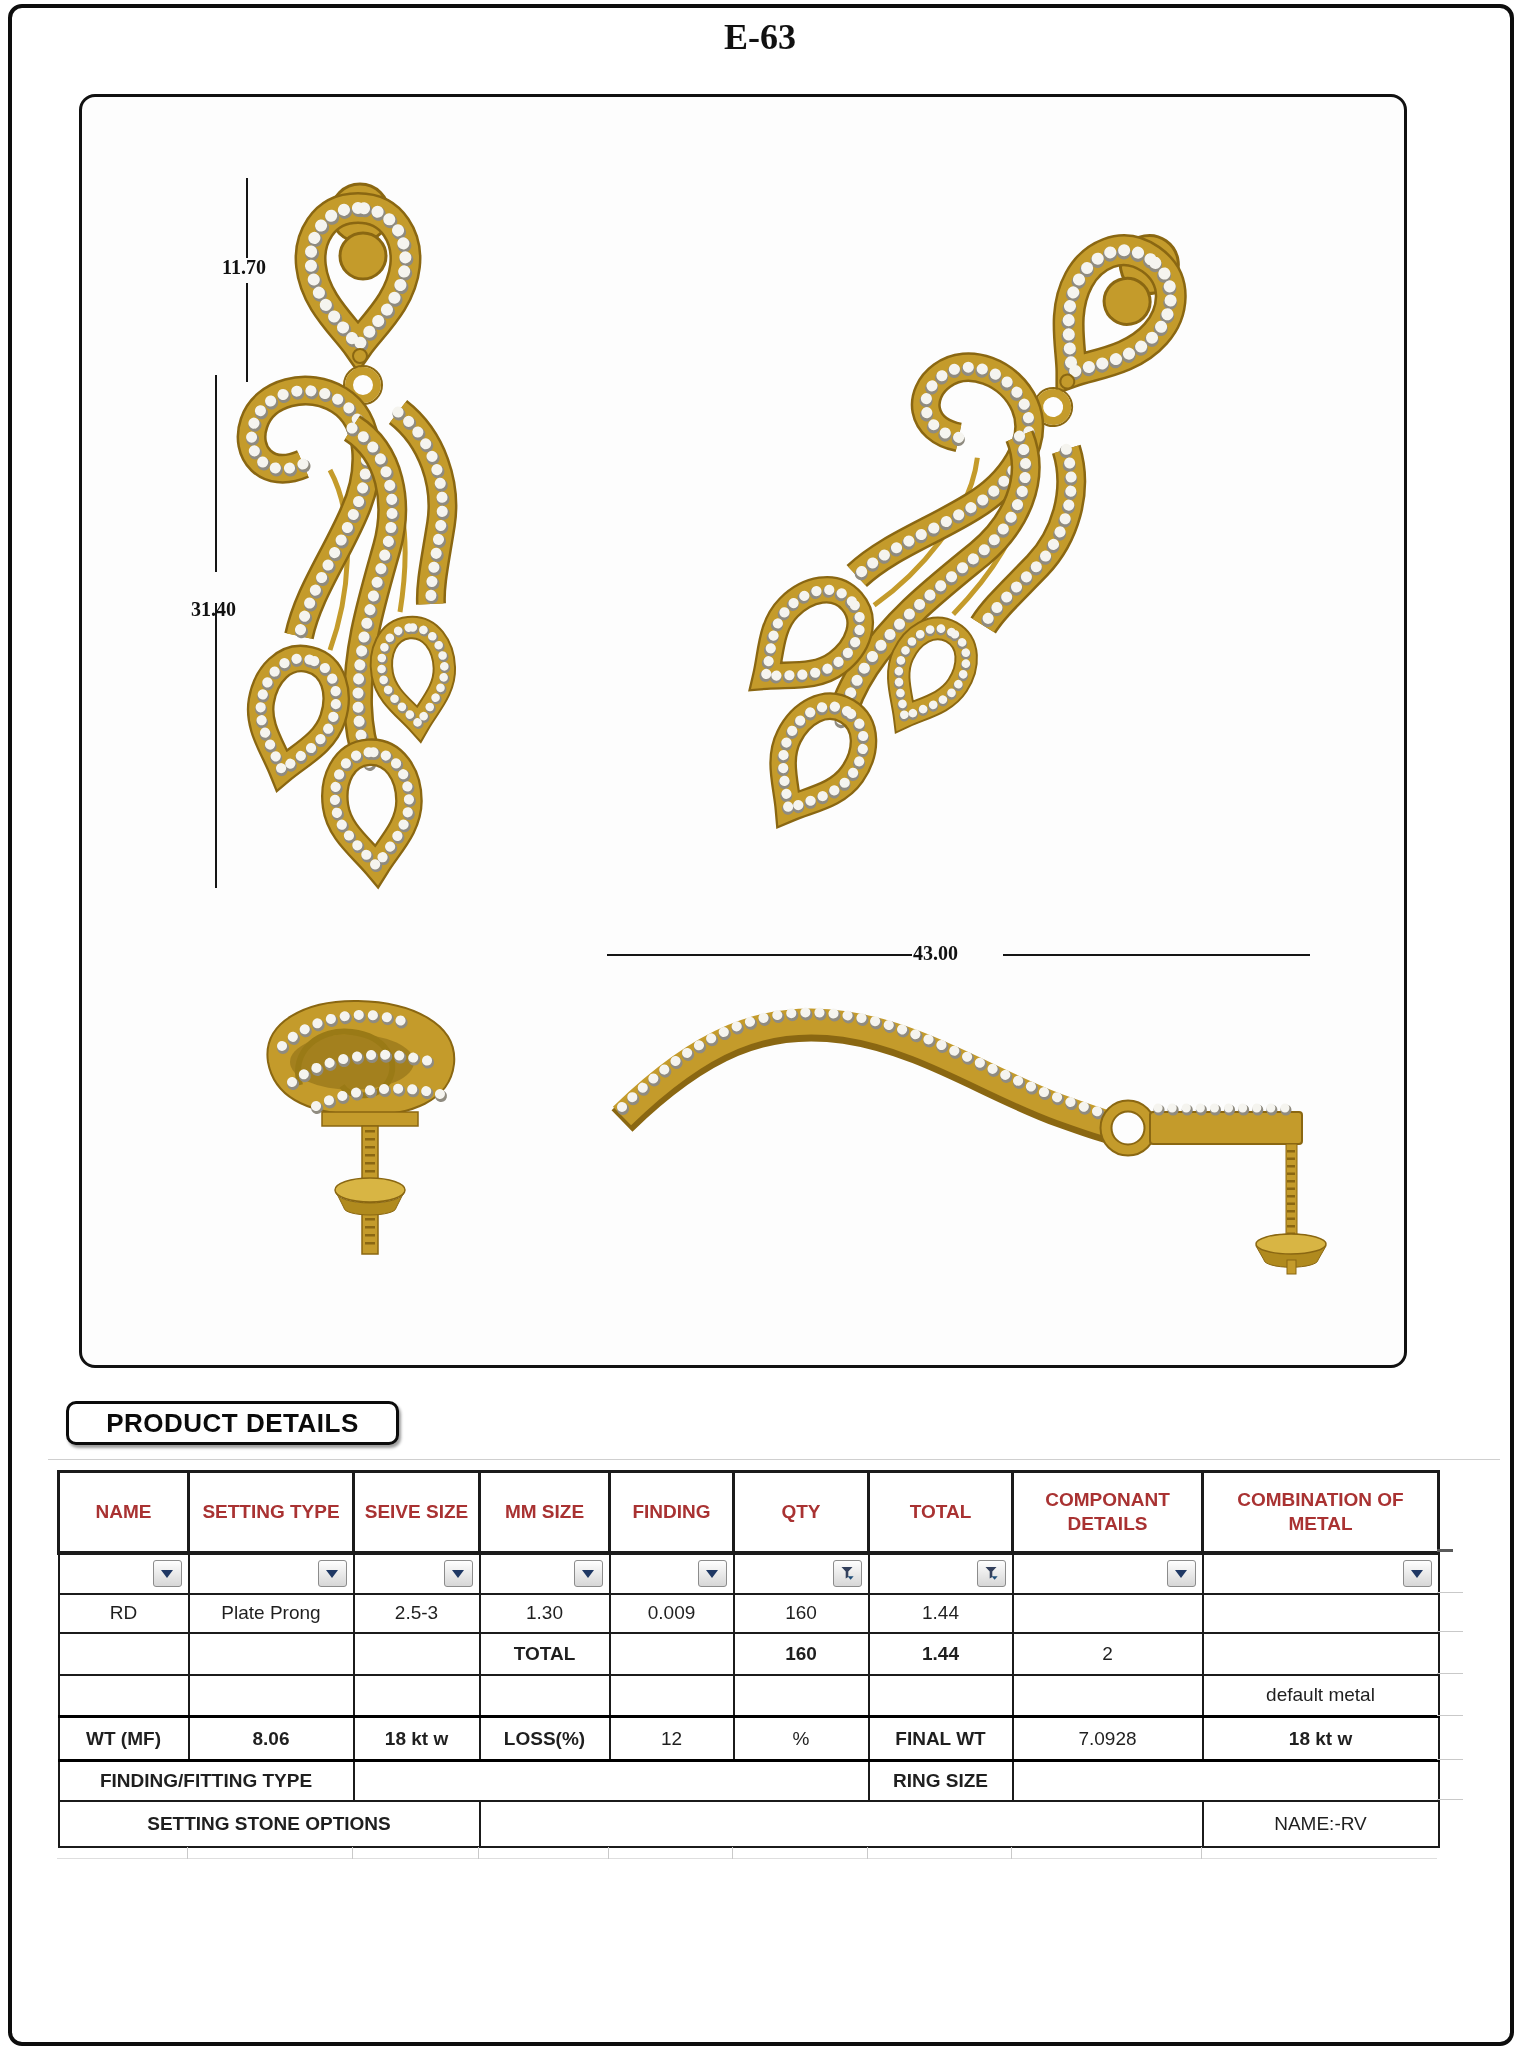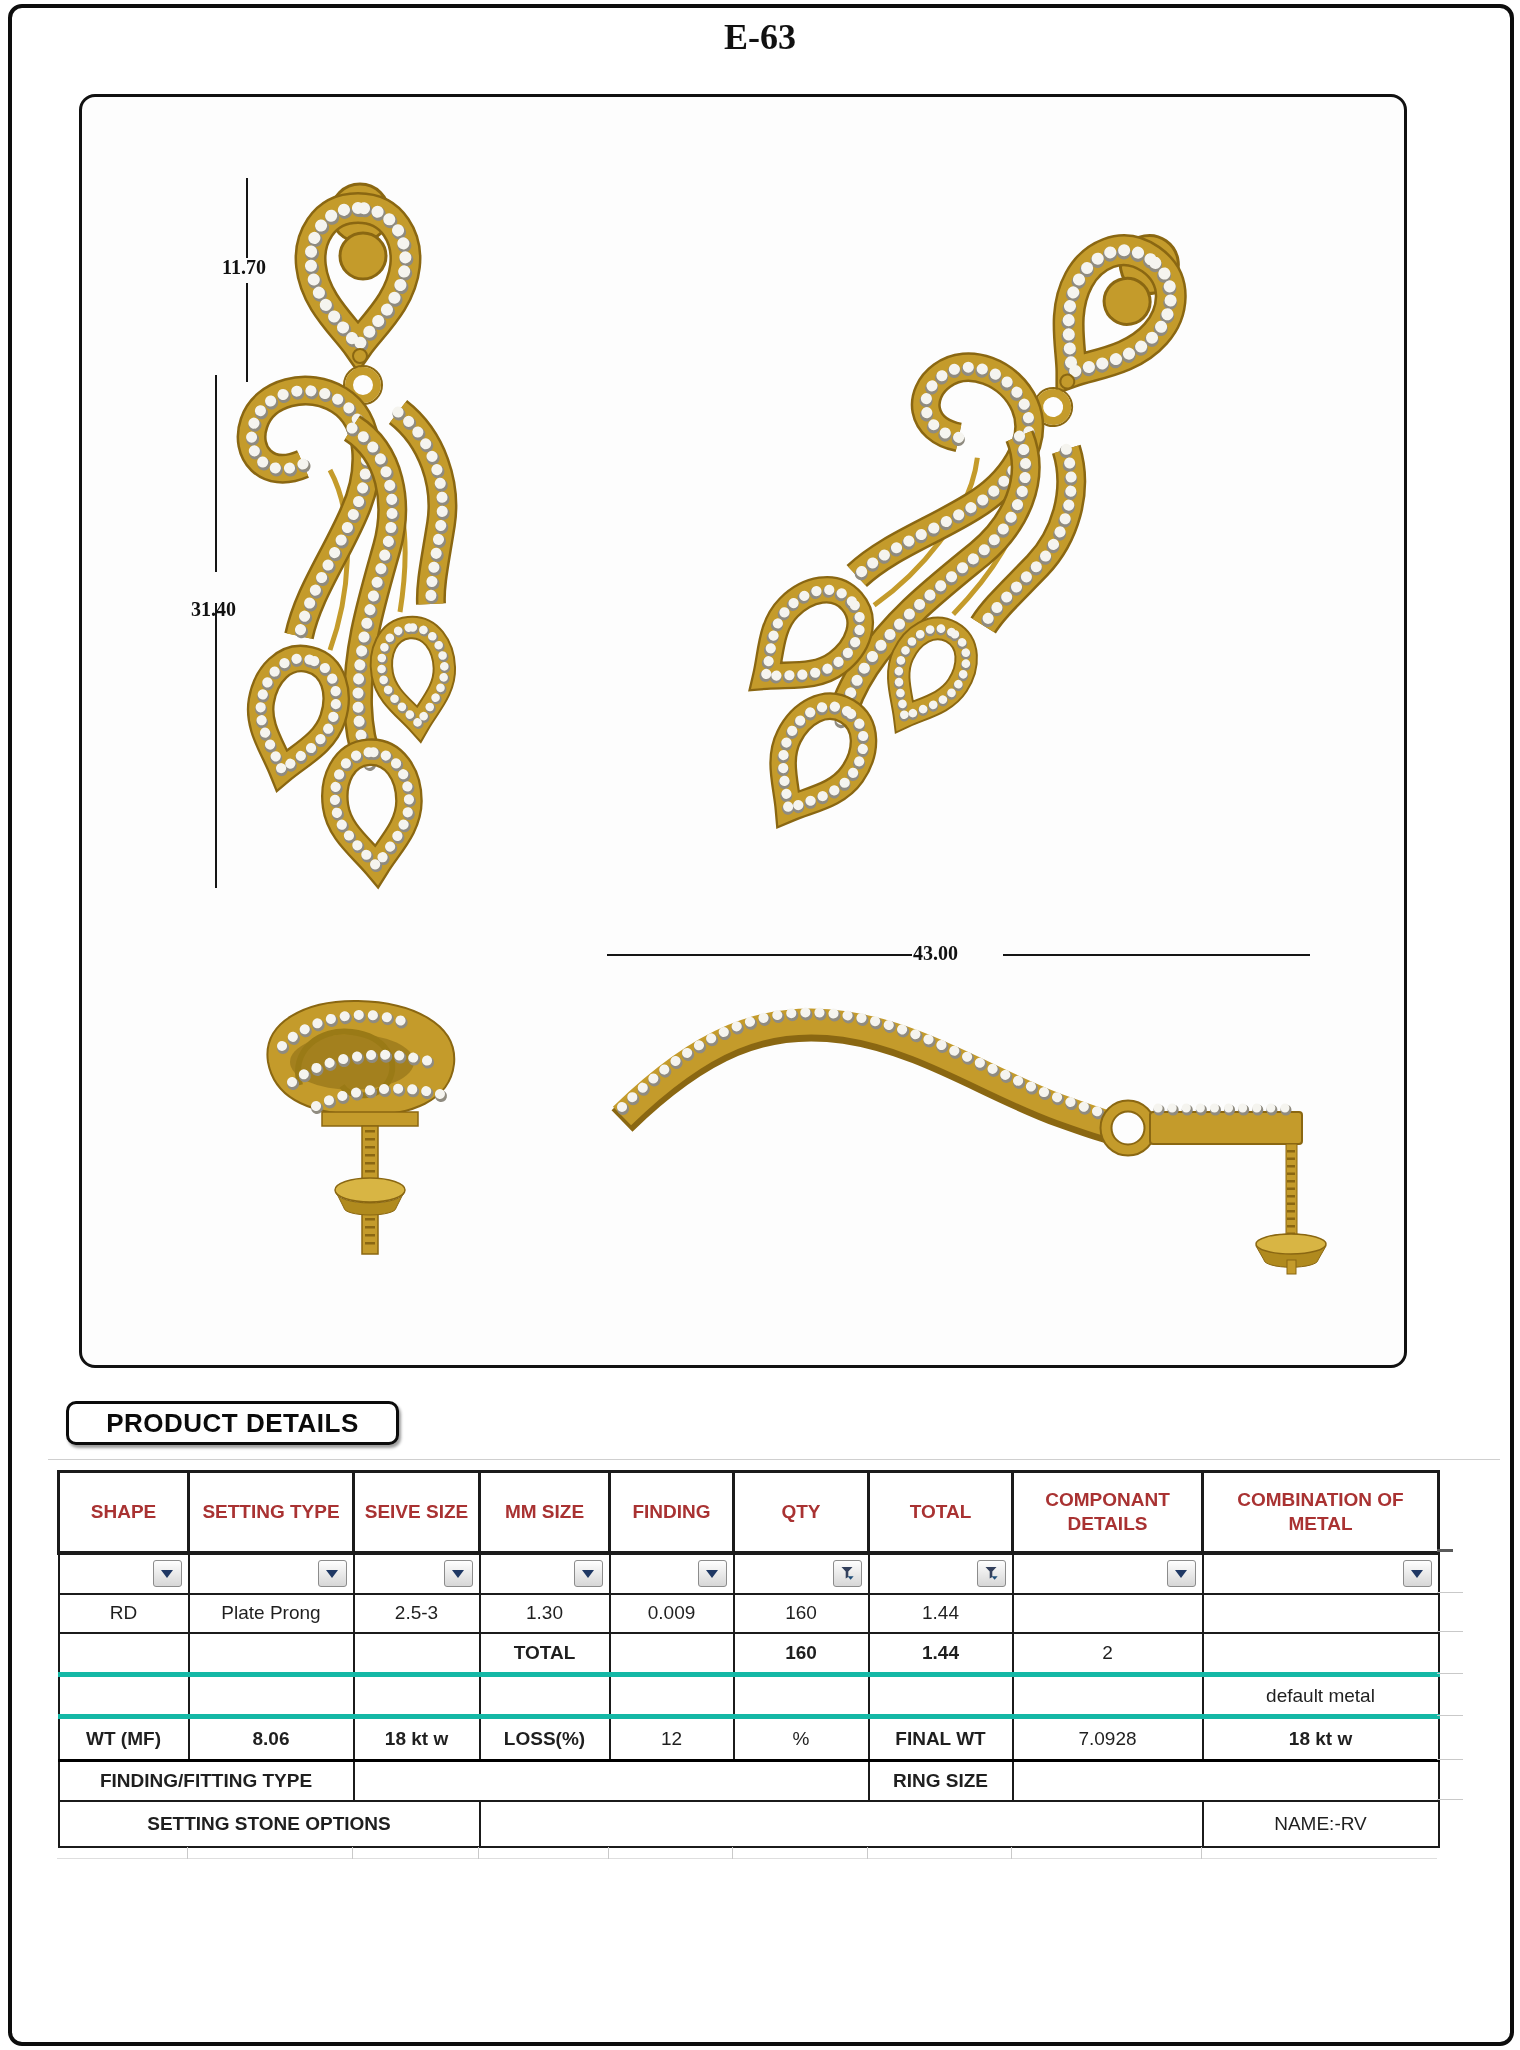--- a/index.html
+++ b/index.html
@@ -30,21 +30,21 @@
         font-weight:bold;font-size:26px;letter-spacing:.5px;color:#0b0b0b;background:#fff;}
   
   table.spec{position:absolute;left:57px;top:1470px;width:1380px;border-collapse:collapse;
         table-layout:fixed;background:#fff;}
   table.spec th,table.spec td{border:2px solid #1b1b1b;padding:0 4px;overflow:hidden;}
   table.spec th{border-width:3px;border-bottom-width:4px;font-size:19px;font-weight:bold;
         color:#a93232;text-align:center;line-height:1.25;}
   table.spec td{font-size:19px;color:#1f1f1f;text-align:center;}
   td.box{border:3px solid #000;font-weight:bold;font-size:20px;color:#111;}
   td.lite{border-left:1px solid #9a9a9a;border-right:1px solid #9a9a9a;}
-  tr.sect td{border-top:5px solid #14b8a6;border-bottom:3px solid #000;}
+  tr.sect td{border-top:1px solid #14b8a6;border-bottom:3px solid #000;}
   td.left{text-align:left;padding-left:6px;}
   td.bold{font-weight:bold;}
   td.red{color:#c00000;}
   td.softred{color:#de5a49;}
   td.namecell{border:3px solid #000;color:#3f3f3f;text-align:left;font-size:20px;}
   .fbtn{width:27px;height:25px;border:1px solid #8c8c8c;border-radius:3px;
         background:linear-gradient(180deg,#fefefe 0%,#ececec 45%,#d7d7d7 100%);
         display:flex;align-items:center;justify-content:center;margin-left:auto;margin-right:2px;}
   .arrow-glyph{width:0;height:0;border-left:6px solid transparent;border-right:6px solid transparent;
         border-top:8px solid #1f3864;}
@@ -170,21 +170,21 @@
         <col style="width:126px">
       <col style="width:130px">
         <col style="width:124px">
         <col style="width:135px">
       <col style="width:144px">
         <col style="width:190px">
         <col style="width:236px">
     </colgroup>
     <tbody>
         <tr style="height:81px">
-      <th>SHAPE</th>
+      <th>NAME</th>
       <th>SETTING TYPE</th>
       <th>SEIVE SIZE</th>
       <th>MM SIZE</th>
       <th>FINDING</th>
       <th>QTY</th>
       <th>TOTAL</th>
       <th>COMPONANT DETAILS</th>
       <th>COMBINATION OF METAL</th>
     </tr>
     <tr style="height:41px">

